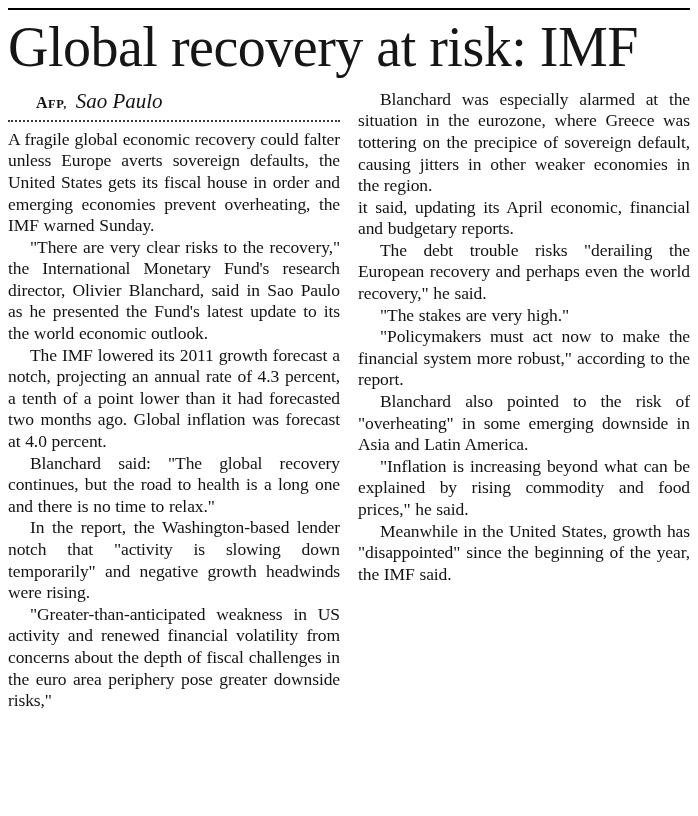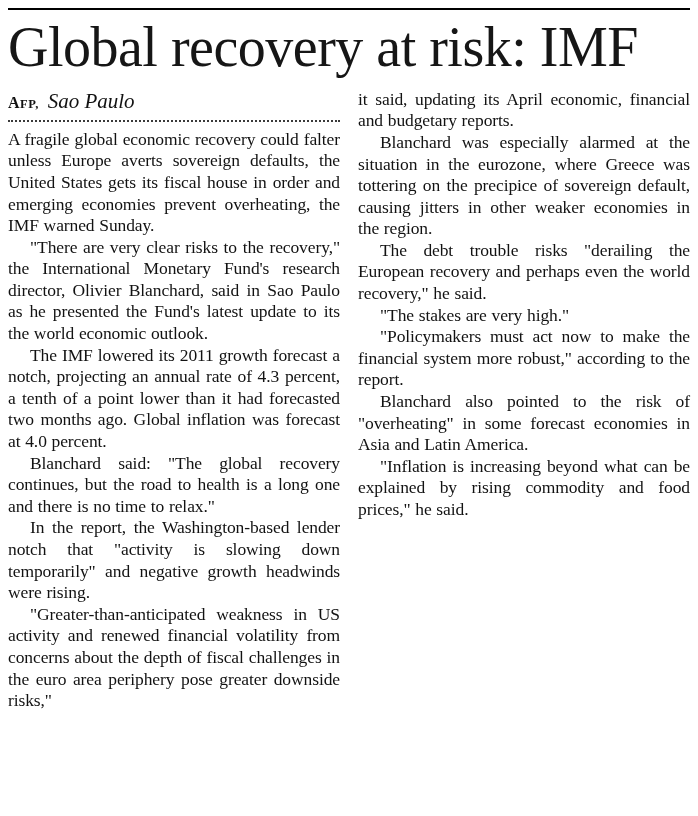--- a/index.html
+++ b/index.html
@@ -45,20 +45,21 @@
     font-size: 15.5px;
     line-height: 20px;
     margin-top: 2px;
     white-space: nowrap;
   }
   .byline .agency {
     display: inline-block;
     font-weight: bold;
     font-size: 12.5px;
     letter-spacing: 0.5px;
+    margin-left: 28px;
   }
   .byline .agency::first-letter {
     font-size: 16px;
   }
   .byline .location {
     font-style: italic;
     margin-left: 5px;
     font-size: 21px;
   }
   .dotted-rule {
@@ -103,24 +104,25 @@
           <p class="para">"There are very clear risks to the recovery," the International Monetary Fund's research director, Olivier Blanchard, said in Sao Paulo as he presented the Fund's latest update to its the world economic outlook.</p>
           <p class="para">The IMF lowered its 2011 growth forecast a notch, projecting an annual rate of 4.3 percent, a tenth of a point lower than it had forecasted two months ago. Global inflation was forecast at 4.0 percent.</p>
           <p class="para">Blanchard said: "The global recovery continues, but the road to health is a long one and there is no time to relax."</p>
           <p class="para">In the report, the Washington-based lender notch that "activity is slowing down temporarily" and negative growth headwinds were rising.</p>
           <p class="para">"Greater-than-anticipated weakness in US activity and renewed financial volatility from concerns about the depth of fiscal challenges in the euro area periphery pose greater downside risks,"</p>
         </div>
     </div>
 
     <div class="column">
       <div class="paras">
+          <p class="para">Blanchard was especially alarmed at the situation in the eurozone, where Greece was tottering on the precipice of sovereign default, causing jitters in other weaker economies in the region.</p>
           <p class="para flush">it said, updating its April economic, financial and budgetary reports.</p>
-          <p class="para">Blanchard was especially alarmed at the situation in the eurozone, where Greece was tottering on the precipice of sovereign default, causing jitters in other weaker economies in the region.</p>
           <p class="para">The debt trouble risks "derailing the European recovery and perhaps even the world recovery," he said.</p>
           <p class="para">"The stakes are very high."</p>
           <p class="para">"Policymakers must act now to make the financial system more robust," according to the report.</p>
-          <p class="para">Blanchard also pointed to the risk of "overheating" in some forecast economies in Asia and Latin America.</p>
+          <p class="para">Blanchard also pointed to the risk of "overheating" in some emerging downside in Asia and Latin America.</p>
           <p class="para">"Inflation is increasing beyond what can be explained by rising commodity and food prices," he said.</p>
+          <p class="para">Meanwhile in the United States, growth has "disappointed" since the beginning of the year, the IMF said.</p>
         </div>
     </div>
 
   </div>
 </div>
 
 </body></html>

